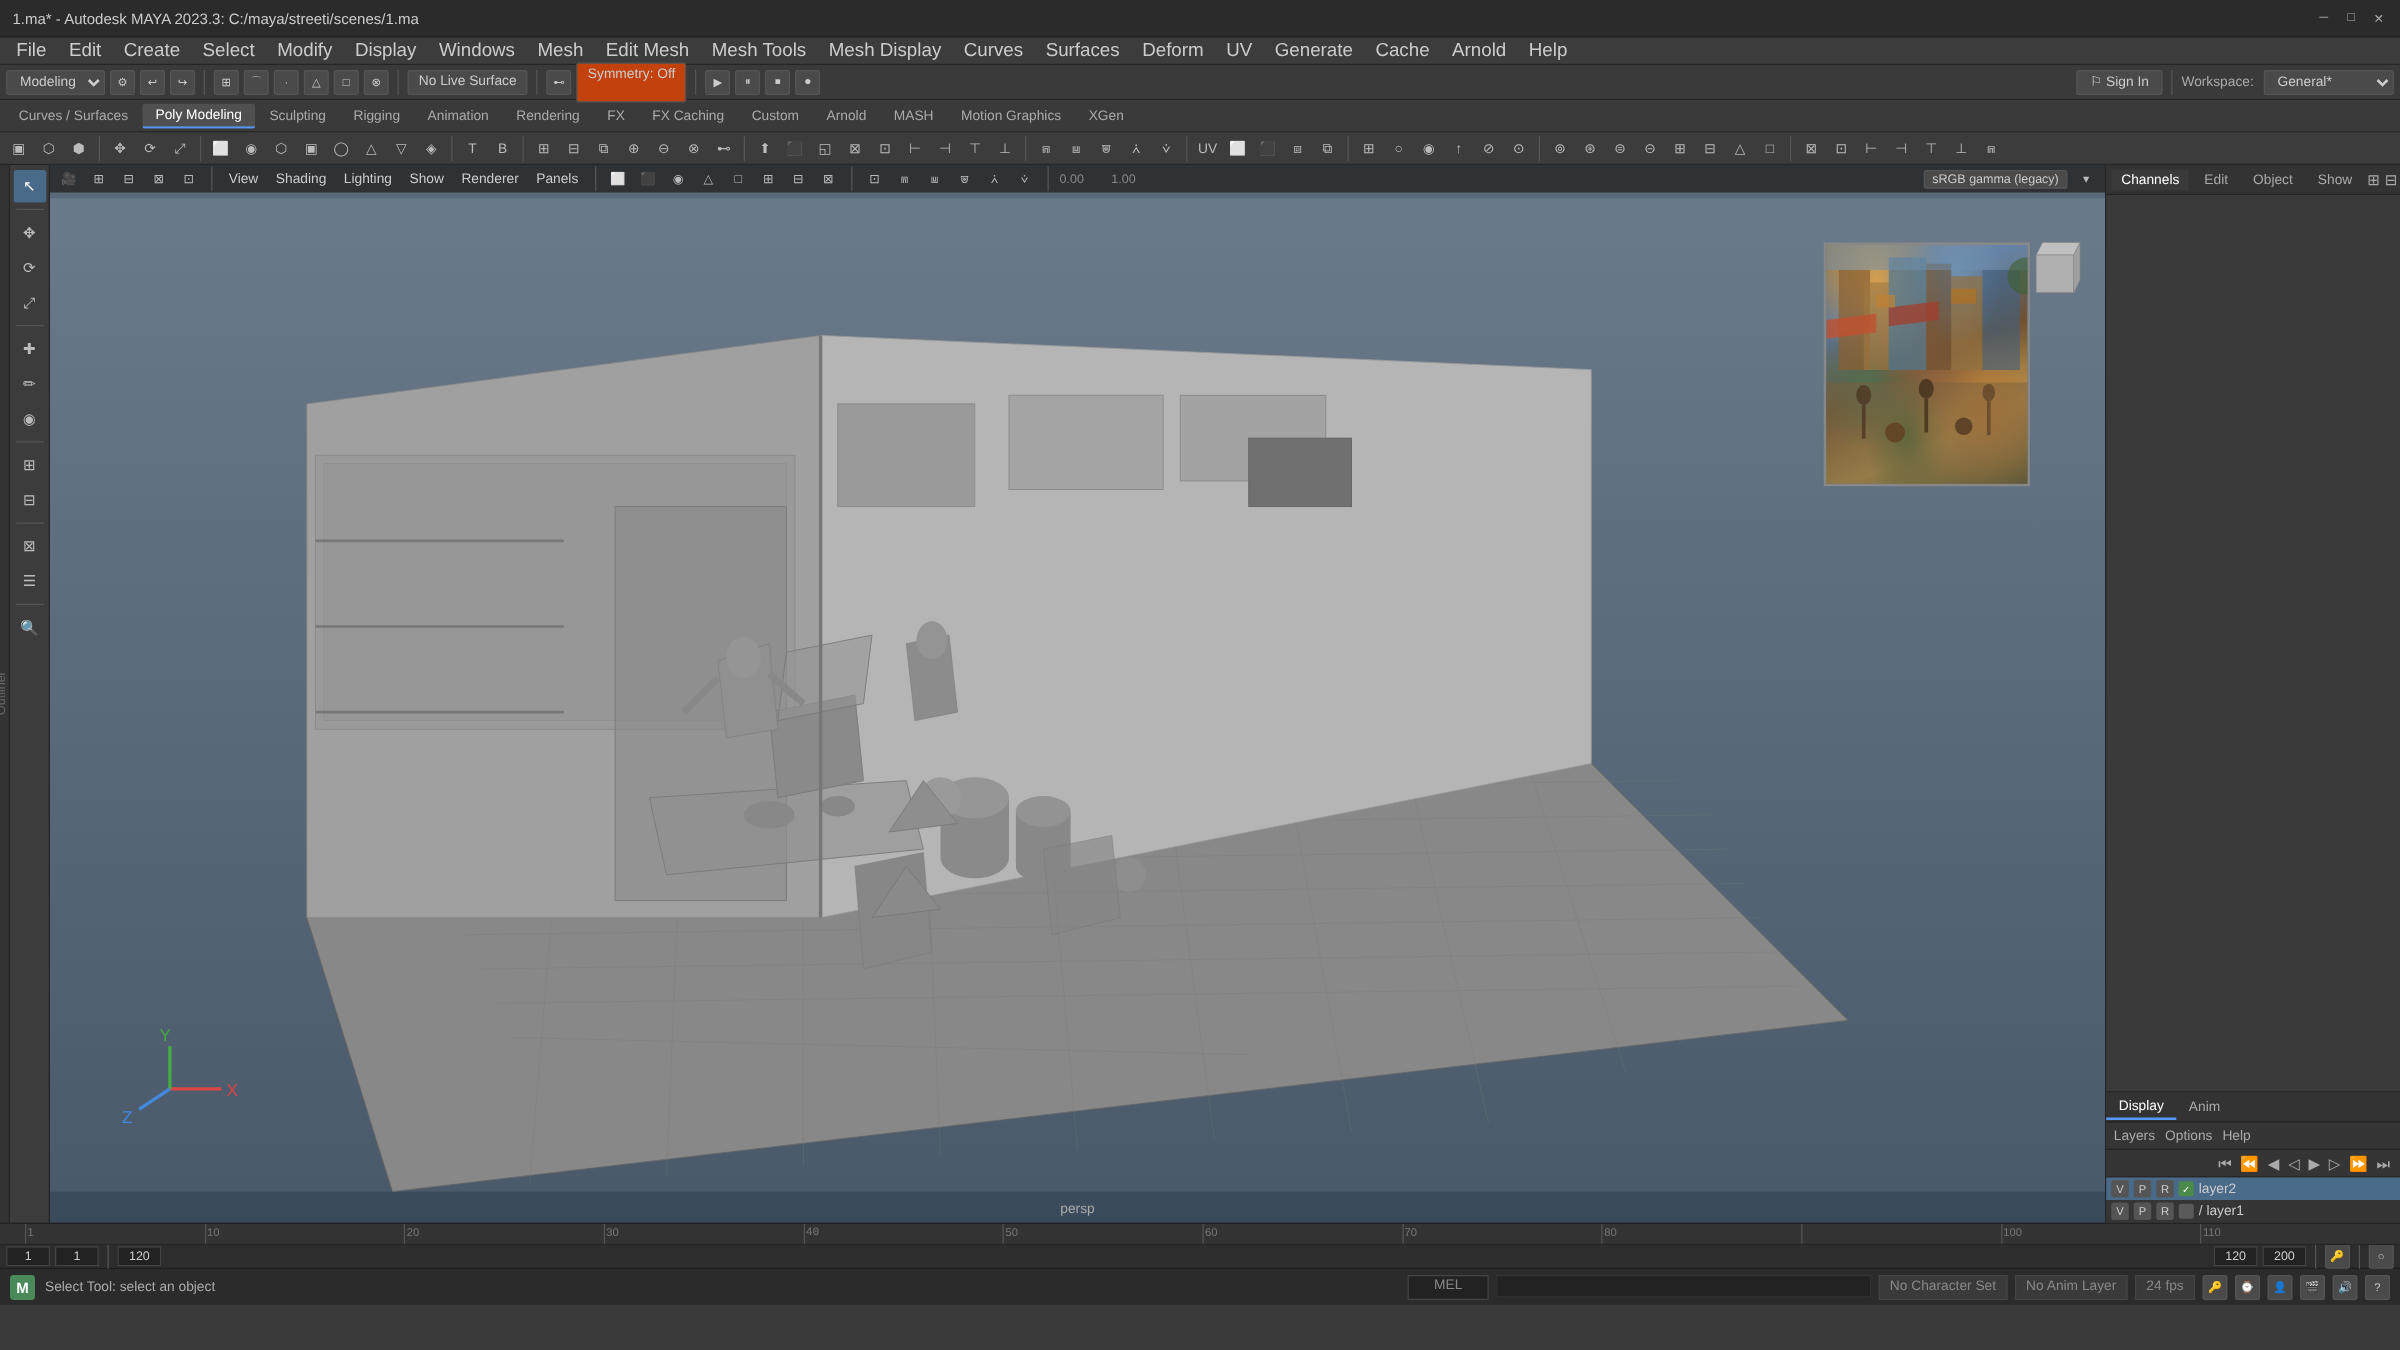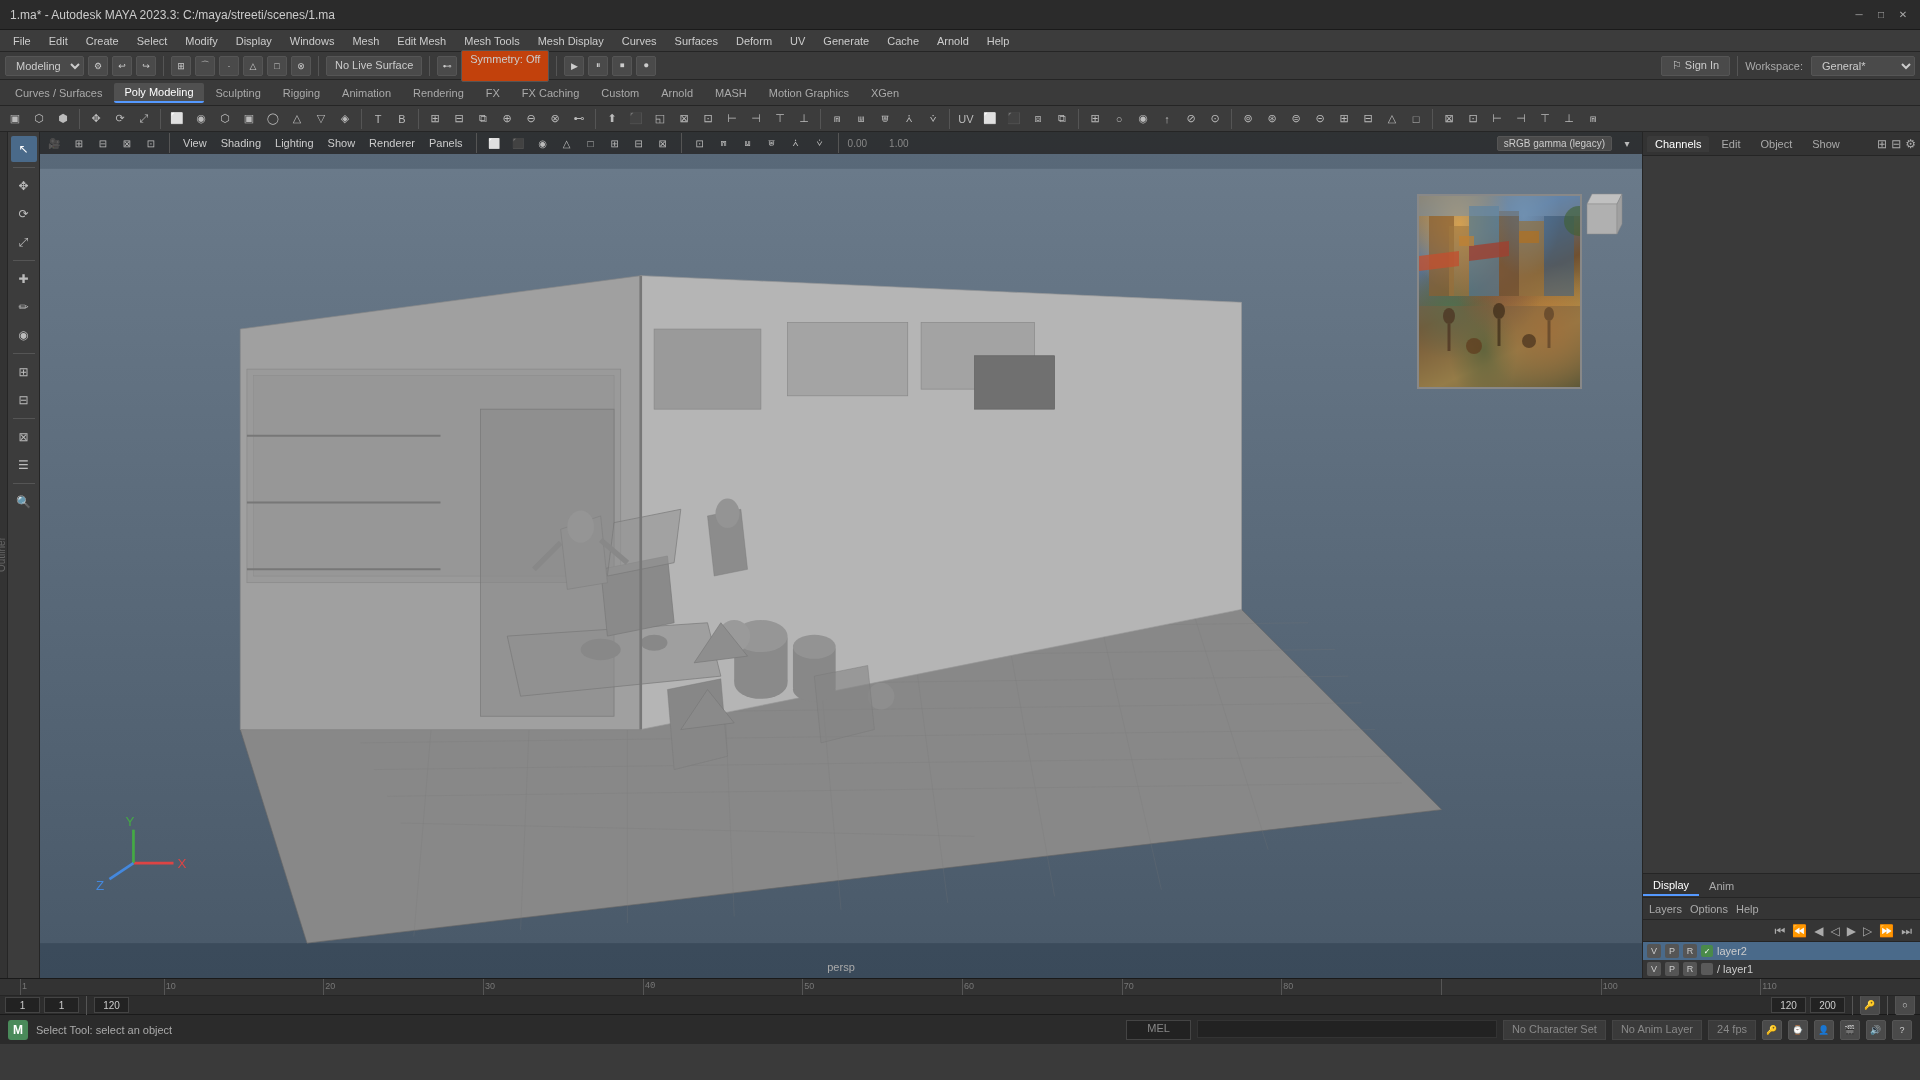--- a/index.html
+++ b/index.html
@@ -48,21 +48,21 @@
       height: 22px;
       background: #3c3c3c;
       display: flex;
       align-items: center;
       padding: 0 5px;
       border-bottom: 1px solid #252525;
       gap: 2px;
     }
     .menu-item {
       padding: 2px 8px;
-      font-size: 11px;
+      font-size: 15px;
       color: #cccccc;
       cursor: pointer;
       border-radius: 2px;
     }
 
     
     #mode-bar {
       height: 28px;
       background: #3a3a3a;
       display: flex;
@@ -319,21 +319,21 @@
     #view-cube {
       position: absolute;
       top: 30px;
       right: 10px;
       width: 60px;
       height: 60px;
     }
 
     
     #right-panel {
-      width: 278px;
+      width: 236px;
       background: #3a3a3a;
       border-left: 1px solid #252525;
       display: flex;
       flex-direction: column;
     }
     #right-panel-tabs {
       height: 24px;
       background: #333;
       display: flex;
       align-items: center;

